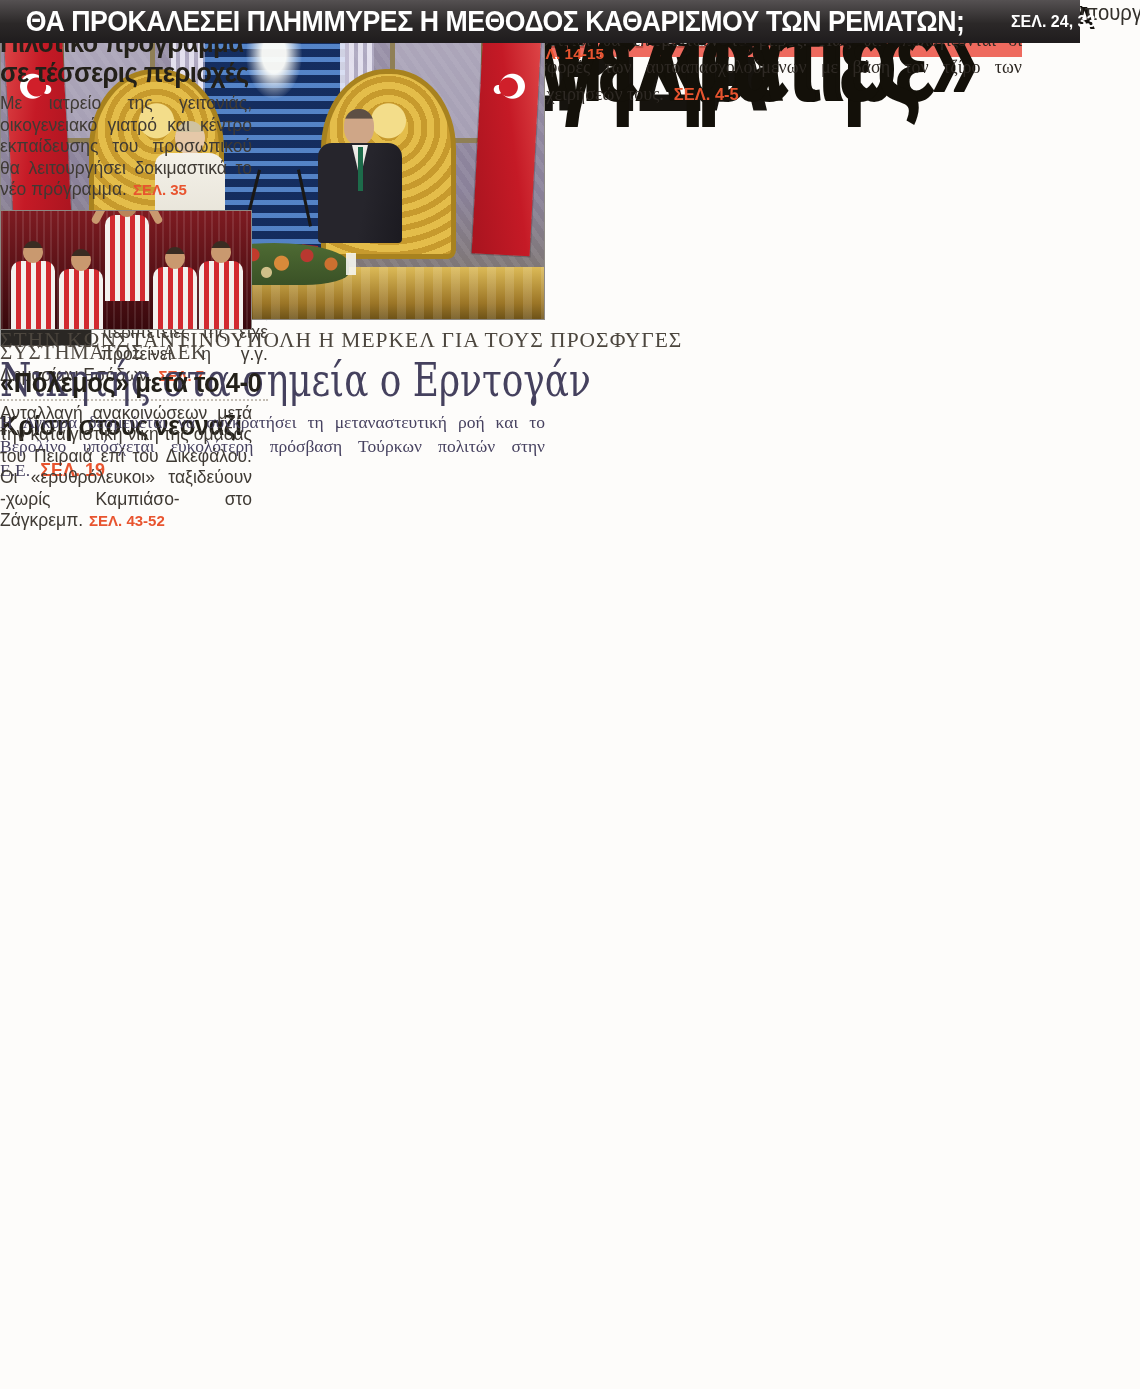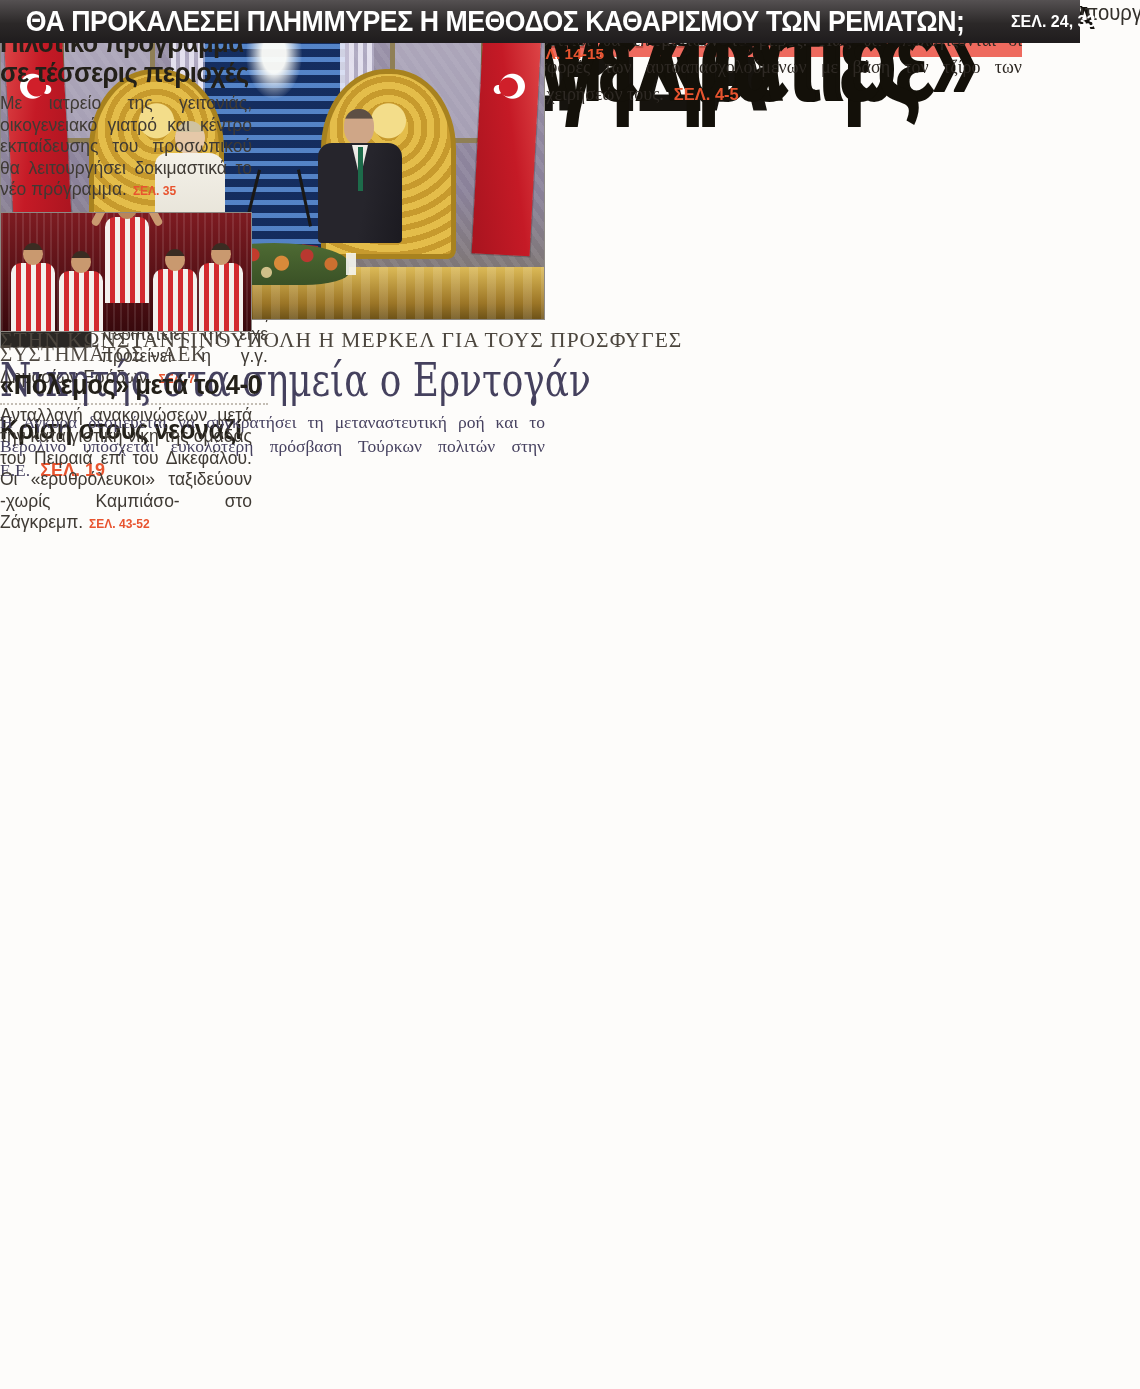--- a/index.html
+++ b/index.html
@@ -92,21 +92,21 @@
   #prorata-deck { left:248; width:842px; top:764; font-size:17.5px; font-weight:bold;
     color:#2b2622; line-height:21.5px; text-align:justify; }
   #prorata-deck .pref { font-size:15.5px; padding-left:6px; }
 
   
   .kick { font-family:"Liberation Serif",serif; font-size:21px; color:#4e4841;
           letter-spacing:.5px; margin-bottom:3px; white-space:nowrap; }
   .sh3 { font-size:27px; font-weight:bold; color:#232019; letter-spacing:-.6px; line-height:30px;
          margin:1px 0 5px; transform:scaleX(.95); transform-origin:left; white-space:nowrap; }
   .sbody { font-size:17.5px; line-height:21.5px; color:#3f3a34; text-align:justify; }
-  .sbody .pref { font-size:12px; padding-left:6px; }
+  .sbody .pref { font-size:15px; padding-left:6px; }
   .dotted { border:none; border-top:2px dotted #c3bdb4; margin:12px 0 10px; }
 
   #col-left  { left:30;  top:838; width:268px; }
   #col-center{ left:303; top:838; width:545px; }
   #col-right { left:858; top:838; width:252px; }
 
   #savva-photo { float:left; width:92px; height:120px; margin:3px 9px 2px 0; border:1px solid #999;
     background:
       radial-gradient(ellipse 34px 30px at 48px 34px,#c79f58 0 60%,transparent 62%),
       radial-gradient(ellipse 15px 19px at 50px 48px,#dcb793 0 60%,transparent 62%),

